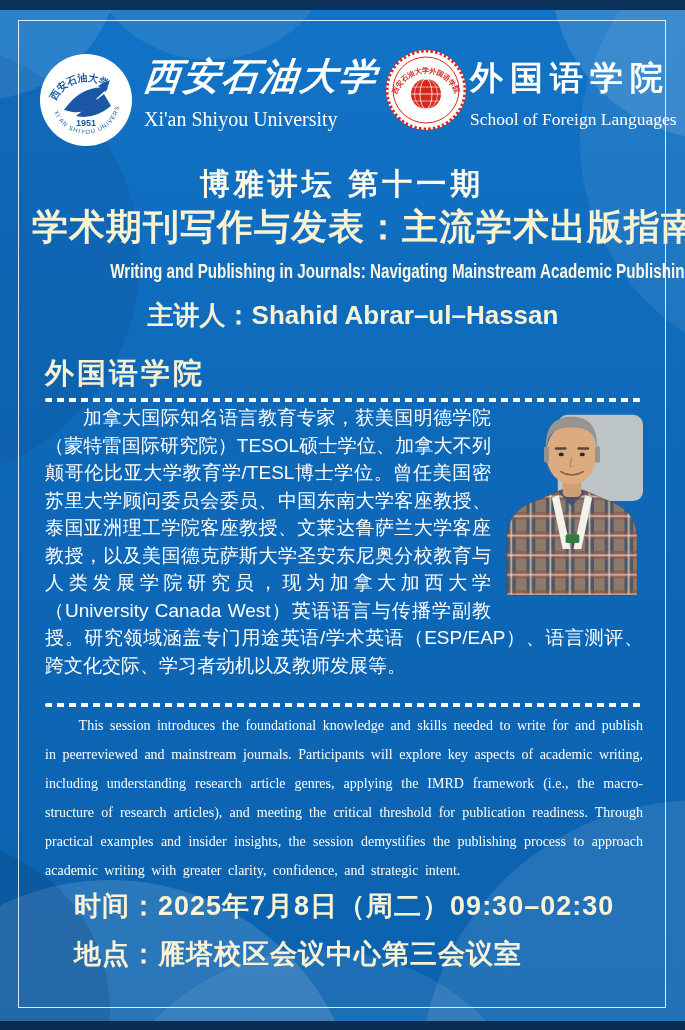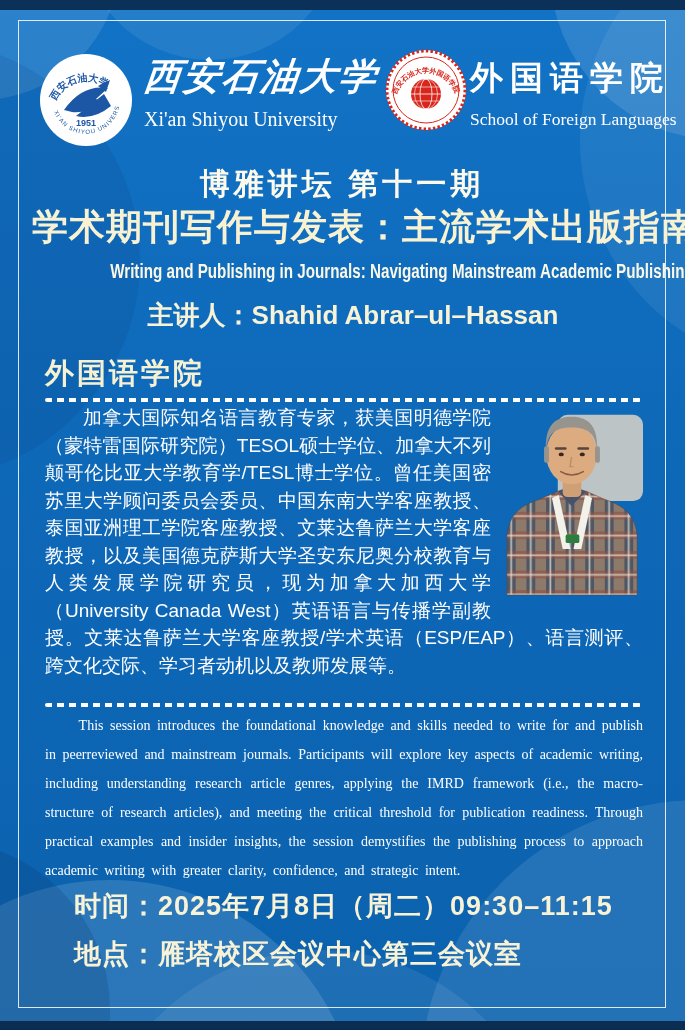--- a/index.html
+++ b/index.html
@@ -190,29 +190,29 @@
           <rect x="78" y="41" width="12" height="2.6" rx="1.2" fill="#55453a"></rect>
           <ellipse cx="61.5" cy="48.5" rx="2.6" ry="1.9" fill="#37291f"></ellipse>
           <ellipse cx="83" cy="48.5" rx="2.6" ry="1.9" fill="#37291f"></ellipse>
           <path d="M72,51 L70.5,61 L74,61" fill="none" stroke="#b9895f" stroke-width="1.2"></path>
           <path d="M61,66 Q72,73 84,66" fill="none" stroke="#8a5a40" stroke-width="1.6" stroke-linecap="round"></path>
           <path d="M52,93 L63,145 L71,145 L59,90 Z" fill="#f2f1ea"></path>
           <path d="M93,93 L82,145 L74,145 L86,90 Z" fill="#f2f1ea"></path>
           <rect x="66" y="130" width="14" height="9" rx="2" fill="#2e7d3f"></rect>
         </svg>
       </span>
-      <p>加拿大国际知名语言教育专家，获美国明德学院（蒙特雷国际研究院）TESOL硕士学位、加拿大不列颠哥伦比亚大学教育学/TESL博士学位。曾任美国密苏里大学顾问委员会委员、中国东南大学客座教授、泰国亚洲理工学院客座教授、文莱达鲁萨兰大学客座教授，以及美国德克萨斯大学圣安东尼奥分校教育与人类发展学院研究员，现为加拿大加西大学（University Canada West）英语语言与传播学副教授。文莱达鲁萨兰大学客座教授/学术英语（ESP/EAP）、语言测评、跨文化交际、学习者动机以及教师发展等。</p>
+      <p>加拿大国际知名语言教育专家，获美国明德学院（蒙特雷国际研究院）TESOL硕士学位、加拿大不列颠哥伦比亚大学教育学/TESL博士学位。曾任美国密苏里大学顾问委员会委员、中国东南大学客座教授、泰国亚洲理工学院客座教授、文莱达鲁萨兰大学客座教授，以及美国德克萨斯大学圣安东尼奥分校教育与人类发展学院研究员，现为加拿大加西大学（University Canada West）英语语言与传播学副教授。研究领域涵盖专门用途英语/学术英语（ESP/EAP）、语言测评、跨文化交际、学习者动机以及教师发展等。</p>
     </div>
 
     <div class="dash-line d2"></div>
     <div class="body-en">
       <p>This session introduces the foundational knowledge and skills needed to write for and publish in peerreviewed and mainstream journals. Participants will explore key aspects of academic writing, including understanding research article genres, applying the IMRD framework (i.e., the macro-structure of research articles), and meeting the critical threshold for publication readiness. Through practical examples and insider insights, the session demystifies the publishing process to approach academic writing with greater clarity, confidence, and strategic intent.</p>
     </div>
 
     <div class="info-line t-line">
-      <span>时间：</span><span>2025年7月8日（周二）09:30–11:15</span>
+      <span>时间：</span><span>2025年7月8日（周二）09:30–02:30</span>
     </div>
     <div class="info-line l-line">
       <span>地点：</span><span>雁塔校区会议中心第三会议室</span>
     </div>
 
   </div>
 </div>
 
 </body></html>

